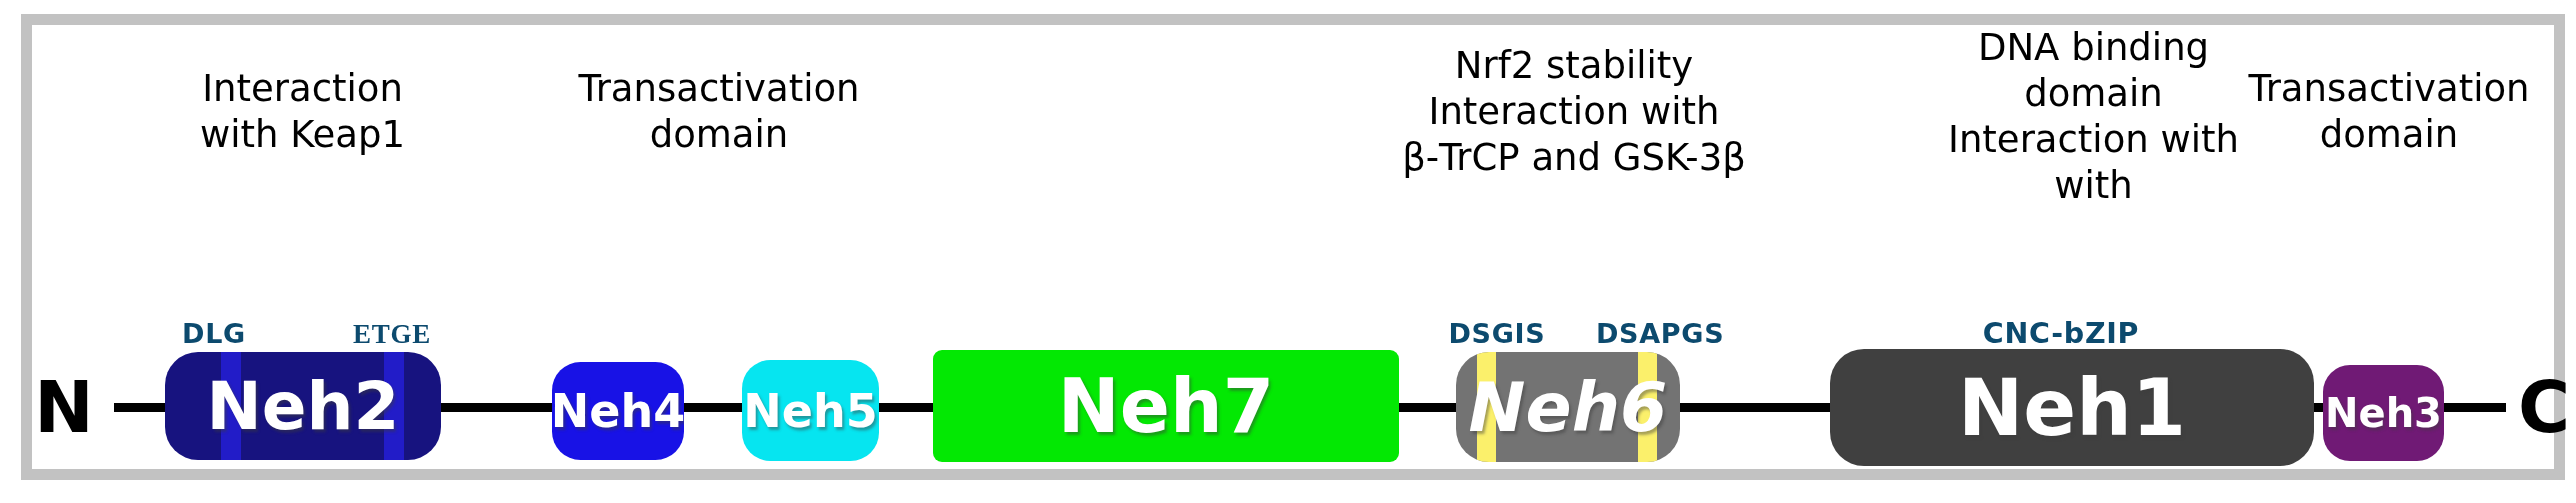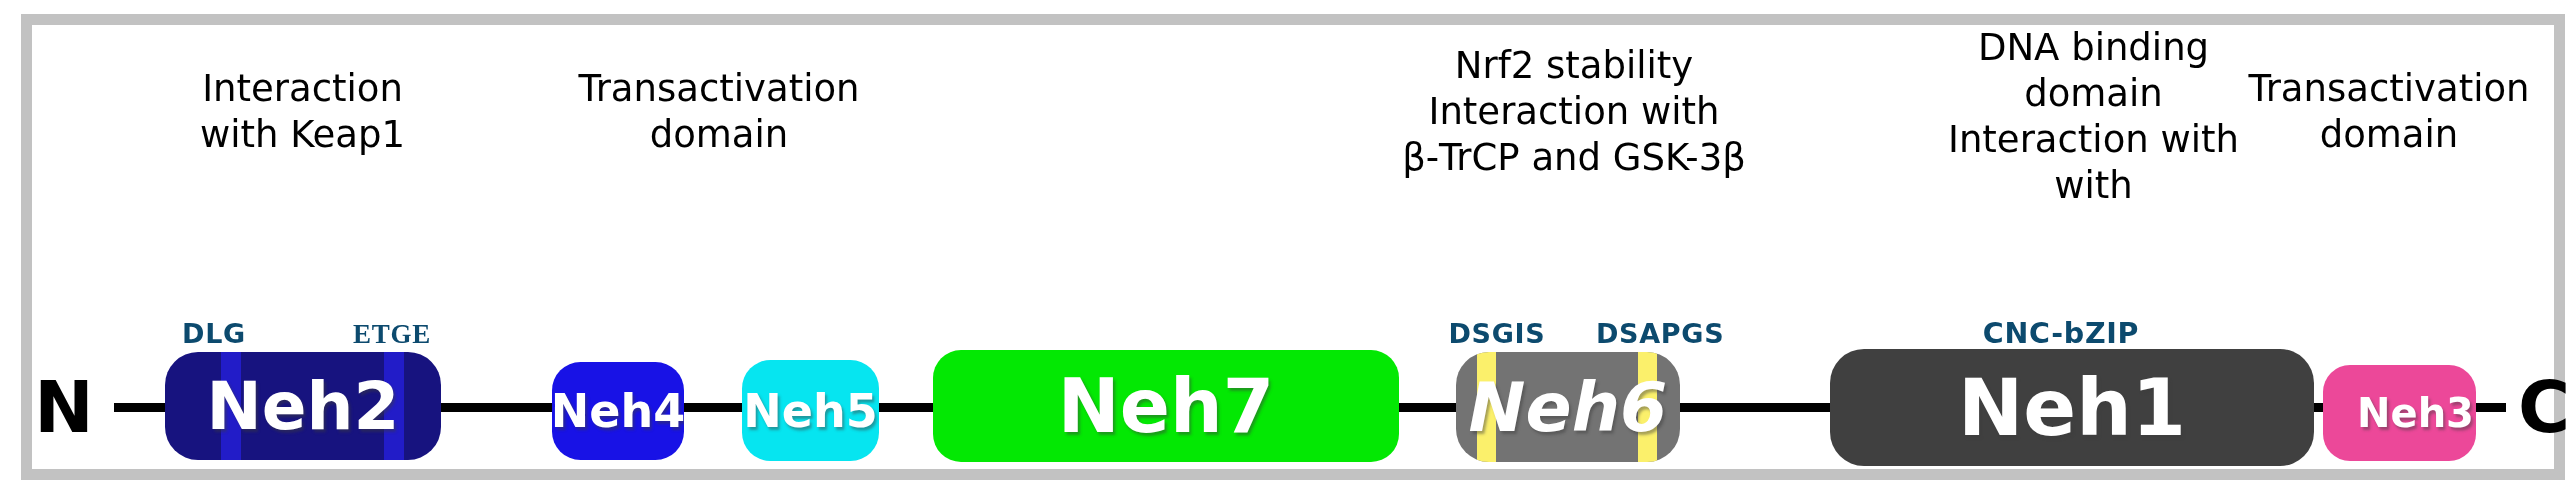--- a/index.html
+++ b/index.html
@@ -49,21 +49,21 @@
     color:#ffffff;font-weight:bold;overflow:hidden;
     text-shadow:2.1px 2.8px 2.8px rgba(60,60,60,0.45);
   }
   .stripe{position:absolute;top:0;bottom:0;}
   .dname{position:relative;z-index:2;}
   .d0{left:165px;top:352px;width:276px;height:108px;border-radius:33px;font-size:66px;}
   .d0 .s1{left:56px;width:20px;}
   .d0 .s2{left:219px;width:20px;}
   .d1{left:552px;top:362px;width:132px;height:98px;border-radius:28.5px;font-size:46px;text-align:center;}
   .d2{left:742px;top:360px;width:137px;height:101px;border-radius:28.5px;font-size:46px;}
-  .d3{left:933px;top:350px;width:466px;height:112px;border-radius:28px;font-size:74px;}
+  .d3{left:933px;top:350px;width:466px;height:112px;border-radius:9px;font-size:74px;}
   .d4{left:1456px;top:352px;width:224px;height:110px;border-radius:33px;font-size:68px;}
   .d4 .s1{left:21.4px;width:18.5px;}
   .d4 .s2{left:182px;width:18.5px;}
   .d5{left:1830px;top:349px;width:484px;height:117px;border-radius:34px;font-size:78px;}
   .d6{left:2323px;top:365px;width:121px;height:96px;border-radius:27px;font-size:40px;}
 </style>
 </head>
 <body>
 
 <div class="fig">
@@ -119,18 +119,18 @@
     <span class="dname">Neh7</span>
   </div>
   <div class="box d4" style="background: #737373; font-style: italic;">
     <span class="stripe s1" style="background: rgb(251, 240, 107);"></span>
     <span class="stripe s2" style="background: rgb(251, 240, 107);"></span>
     <span class="dname">Neh6</span>
   </div>
   <div class="box d5" style="background: #404040;">
     <span class="dname">Neh1</span>
   </div>
-  <div class="box d6" style="background: #ec4899; padding-left: 32px;">
+  <div class="box d6" style="background: #701a75;">
     <span class="dname">Neh3</span>
   </div>
 
 </div>
 
 
 </body></html>

